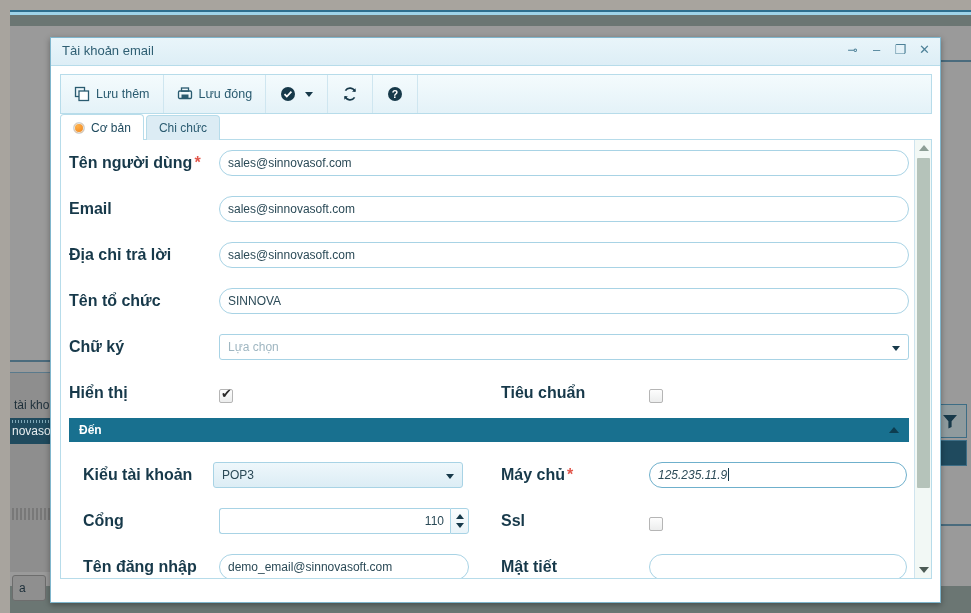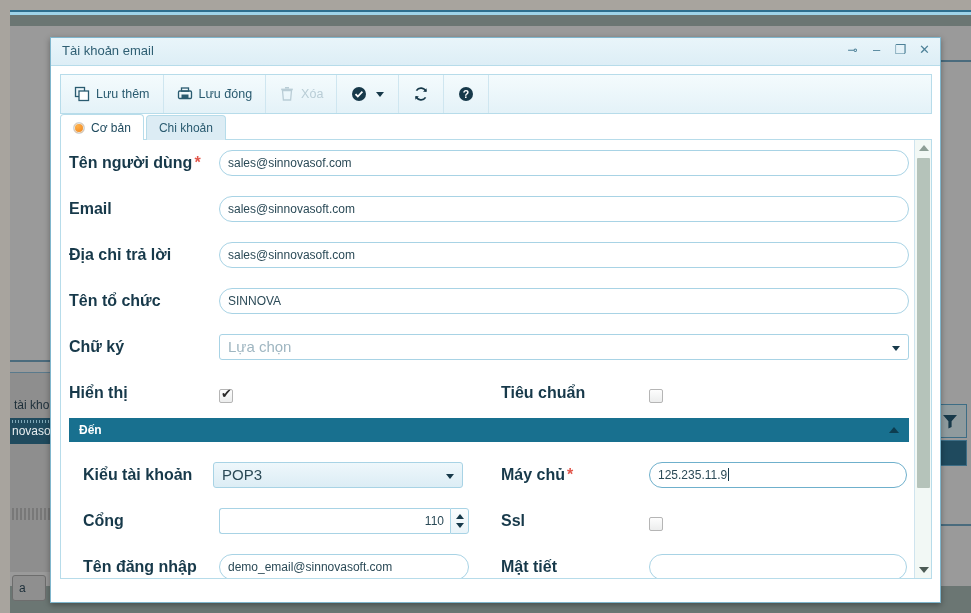--- a/index.html
+++ b/index.html
@@ -177,30 +177,30 @@
     top: 14px;
   }
   .lbl .req { color: #e2574c; font-weight: bold; padding-left: 2px; }
   .inp {
     position: absolute;
     height: 26px; border: 1px solid #a8d3e5; border-radius: 13px;
     background: #fff; font-size: 12px; color: #2b4a57;
     padding: 0 8px; line-height: 24px;
     outline: none;
   }
-  .inp-focus { border-color: #6fb0cc; }
+  .inp-focus { border-color: #6fb0cc; font-style: italic; }
   .cursor-bar {
     display: inline-block; width: 1px; height: 13px;
     background: #17394a; vertical-align: -2px; margin-left: 1px;
   }
 
   .select {
     position: absolute; height: 26px;
     border: 1px solid #a8d3e5; border-radius: 3px;
-    background: #fff; font-size: 15px; color: #2b4a57;
+    background: #fff; font-size: 12px; color: #2b4a57;
     padding: 0 24px 0 8px; line-height: 24px;
   }
   .select.filled { background: linear-gradient(#eef7fb,#dcedf5); }
   .select .caret {
     position: absolute; right: 8px; top: 11px;
     width:0;height:0;border-left:4px solid transparent;border-right:4px solid transparent;
     border-top:5px solid #17394a;
   }
 
   .chk {
@@ -332,30 +332,20 @@
         <span>
           <svg width="16" height="16" viewBox="0 0 16 16">
             <rect x="1.5" y="5" width="13" height="7.5" rx="1.2" fill="none" stroke="#2a5b70" stroke-width="1.3"></rect>
             <rect x="4.5" y="2" width="7" height="3.2" fill="none" stroke="#2a5b70" stroke-width="1.3"></rect>
             <rect x="4.5" y="8.5" width="7" height="4" fill="#2a5b70"></rect>
           </svg>
         </span>
         <span>Lưu đóng</span>
       </div>
 
-      <div class="tb-item disabled">
-        <span>
-          <svg width="16" height="16" viewBox="0 0 16 16">
-            <path d="M3.5 4.5h9l-.9 9.5H4.4z" fill="none" stroke="#b9cdd6" stroke-width="1.3"></path>
-            <rect x="2.2" y="2.6" width="11.6" height="1.6" fill="#b9cdd6"></rect>
-            <rect x="6" y="1" width="4" height="1.6" fill="#b9cdd6"></rect>
-          </svg>
-        </span>
-        <span>Xóa</span>
-      </div>
 
       <div class="tb-item icon-only">
         <span>
           <svg width="16" height="16" viewBox="0 0 16 16">
             <circle cx="8" cy="8" r="7" fill="#17394a"></circle>
             <path d="M4.5 8.2l2.3 2.3 4.6-4.8" fill="none" stroke="#fff" stroke-width="1.8"></path>
           </svg>
         </span>
         <span class="caret-small"></span>
       </div>
@@ -384,21 +374,21 @@
       <div class="tb-item tb-spacer"></div>
     </div>
   </div>
 
   <div class="tabs">
     <div class="tab active">
       <span class="tab-dot"></span>
       <span>Cơ bản</span>
     </div>
     <div class="tab">
-      <span>Chi khoản</span>
+      <span>Chi chức</span>
     </div>
   </div>
 
   <div class="formpanel">
     <div class="formbody">
 
       <div class="row" style="top:0px;">
         <div class="lbl" style="left:8px;">
           <span>Tên người dùng</span><span class="req">*</span>
         </div>

